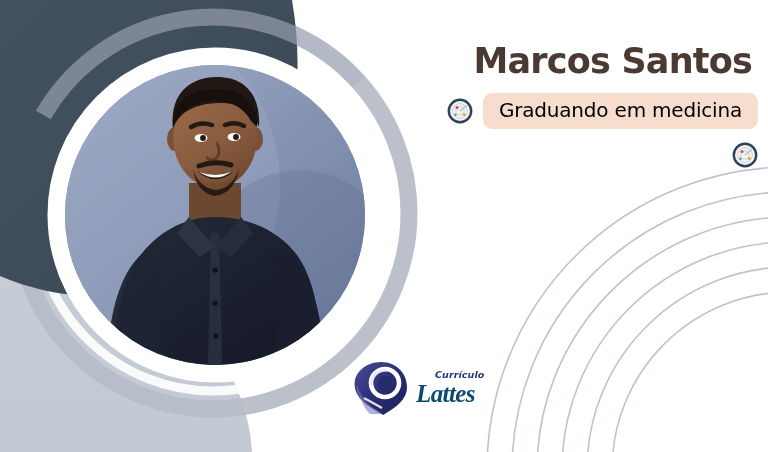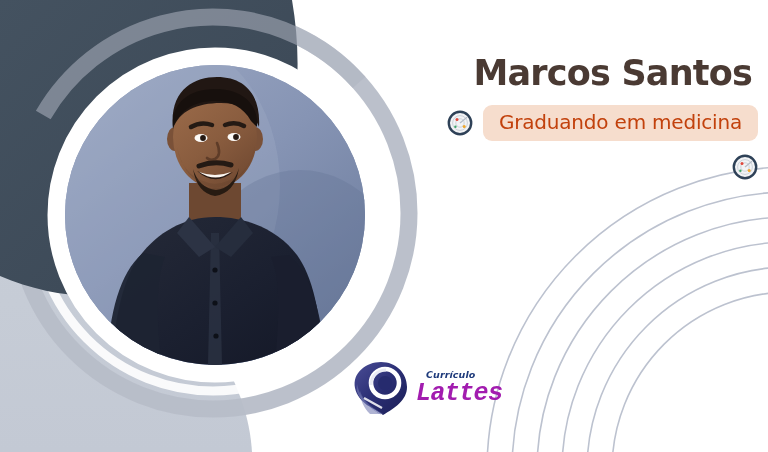--- a/index.html
+++ b/index.html
@@ -29,21 +29,21 @@
   }
   .photo-inner{
     position:absolute;left:7px;top:7px;width:300px;height:300px;
     border-radius:50%;
     overflow:hidden;
     background:linear-gradient(150deg,#9aa6c0 0%,#8594b3 38%,#7486a8 70%,#6b7d9e 100%);
   }
 
   
   .content{
-    position:absolute;left:390px;top:56px;width:368px;
+    position:absolute;left:390px;top:44px;width:368px;
     z-index:8;
     text-align:right;
   }
   .name{
     font-family:"DejaVu Sans","Liberation Sans",sans-serif;
     font-weight:700;
     font-size:35px;
     letter-spacing:-0.8px;
     color:#4a3a33;
     line-height:1;
@@ -56,21 +56,21 @@
   }
   .row + .row{margin-top:13px;}
   .badge-icon{
     flex:0 0 auto;width:26px;height:26px;position:relative;display:block;
   }
   .pill{
     background:#f6ddcd;
     border-radius:9px;
     padding:7px 16px 8px 16px;
     font-size:20px;
-    color:#c2410c;
+    color:#000000;
     line-height:1.05;
     white-space:nowrap;
     font-family:"DejaVu Sans","Liberation Sans",sans-serif;
     letter-spacing:-0.2px;
   }
   .plain{
     font-size:20px;
     color:#3f3833;
     line-height:1.05;
     white-space:nowrap;
@@ -86,26 +86,26 @@
   }
   .lattes-mark{flex:0 0 auto;width:64px;height:62px;}
   .lattes-text{
     display:flex;flex-direction:column;align-items:flex-start;
     line-height:1;padding-bottom:2px;
   }
   .lattes-sub{
     font-family:"DejaVu Sans","Liberation Sans",sans-serif;
     font-style:italic;font-weight:700;
     font-size:9.5px;color:#1e3a7b;letter-spacing:0.1px;
-    margin:0 0 1px 10px;
+    margin:0 0 1px 19px;
   }
   .lattes-main{
-    font-family:Liberation Mono, monospace;
+    font-family:Liberation Serif, serif;
     font-style:italic;font-weight:700;
-    font-size:25px;color:#a21caf;letter-spacing:-0.6px;
+    font-size:25px;color:#0c4a6e;letter-spacing:-0.6px;
   }
 </style>
 </head>
 <body>
 
 <div id="card">
 
   <svg class="deco" viewBox="0 0 768 452" width="768" height="452" xmlns="http://www.w3.org/2000/svg" aria-hidden="true">
     <defs>
       <clipPath id="cardClip">

